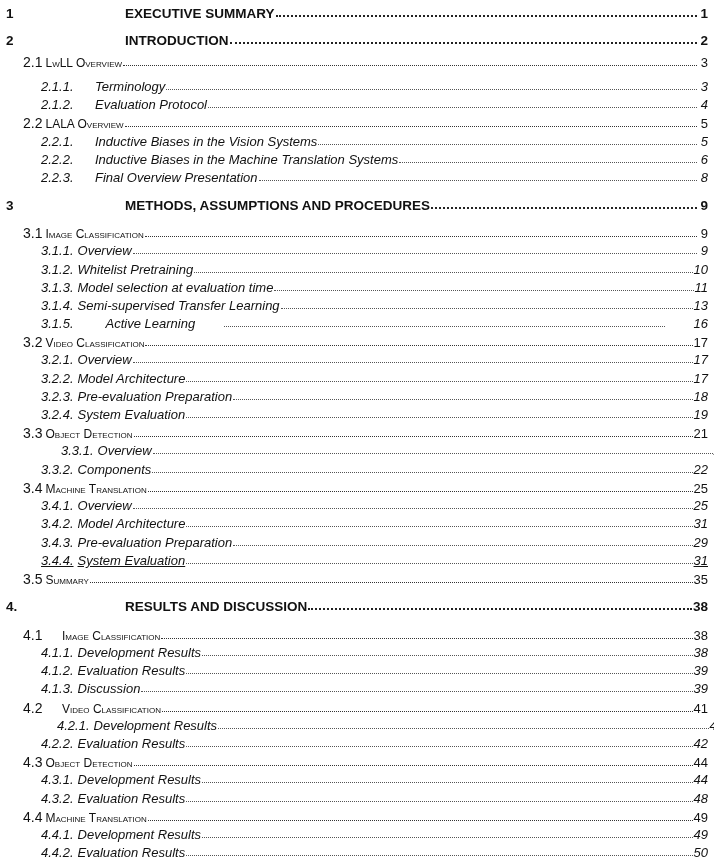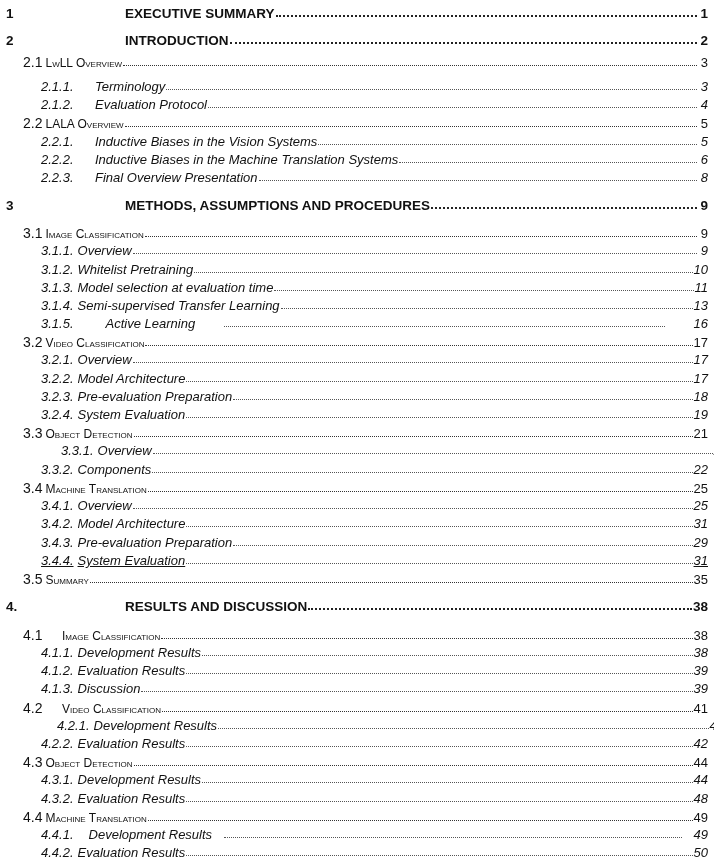--- a/index.html
+++ b/index.html
@@ -286,21 +286,21 @@
     <span class="title">Evaluation Results</span>
     <span class="leader"></span>
     <span class="page">48</span>
   </div>
     <div class="row l2" style="top: 809px;">
     <span class="num">4.4</span>
     <span class="title">Machine Translation</span>
     <span class="leader"></span>
     <span class="page">49</span>
   </div>
-    <div class="row l3" style="top: 827px; gap: 11px;">
+    <div class="row l3" style="top: 827px;">
     <span class="num">4.4.1.</span>
     <span class="title">Development Results</span>
     <span class="leader"></span>
     <span class="page">49</span>
   </div>
     <div class="row l3" style="top: 845px;">
     <span class="num">4.4.2.</span>
     <span class="title">Evaluation Results</span>
     <span class="leader"></span>
     <span class="page">50</span>

